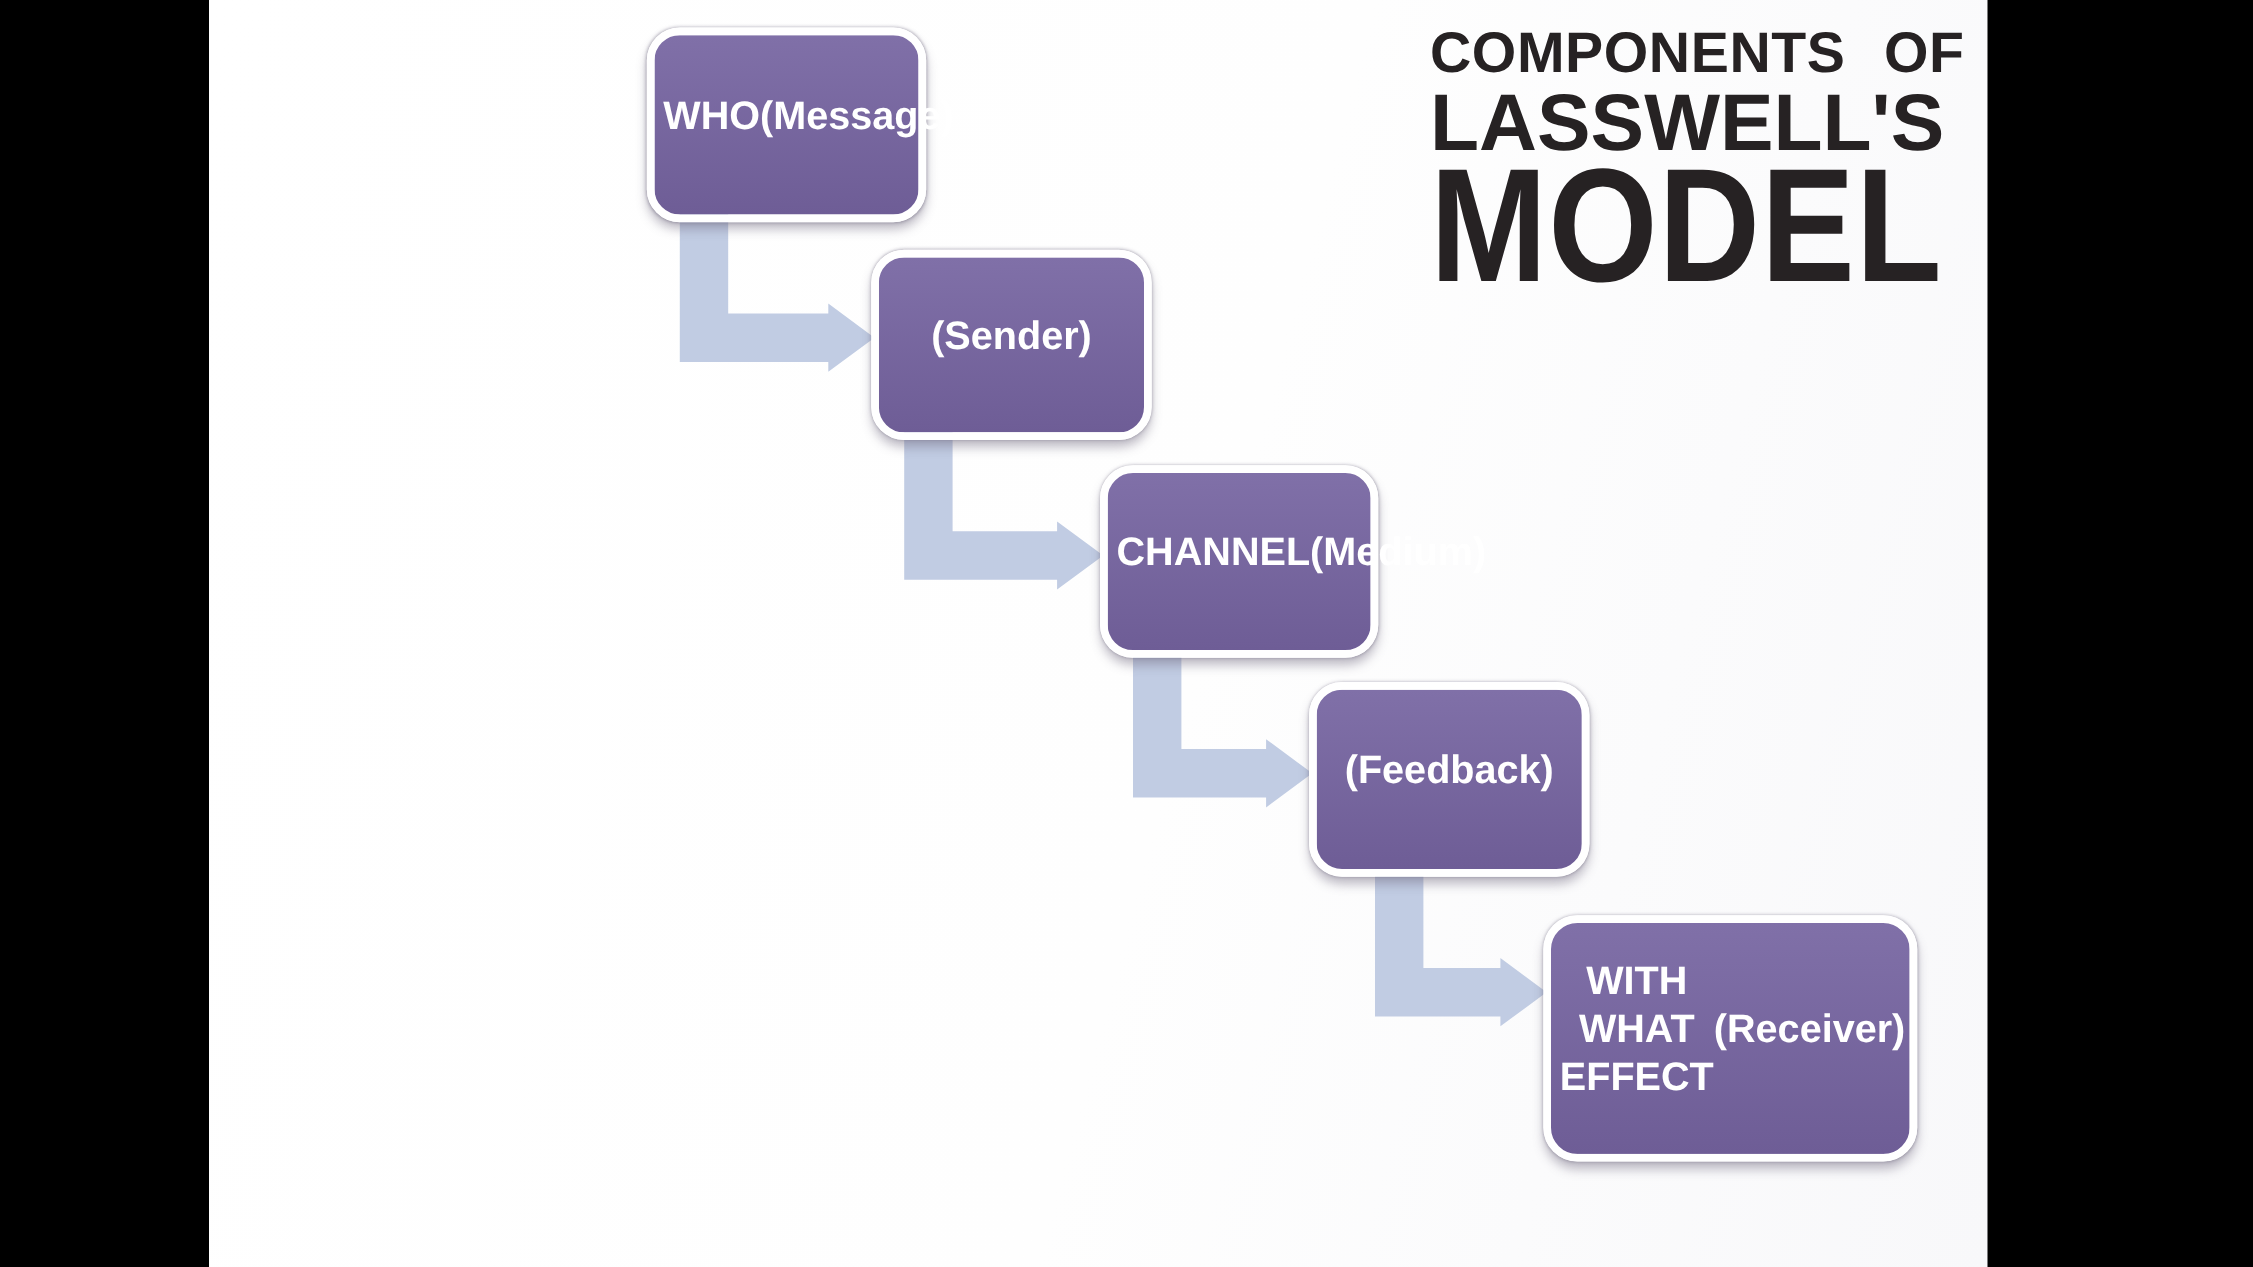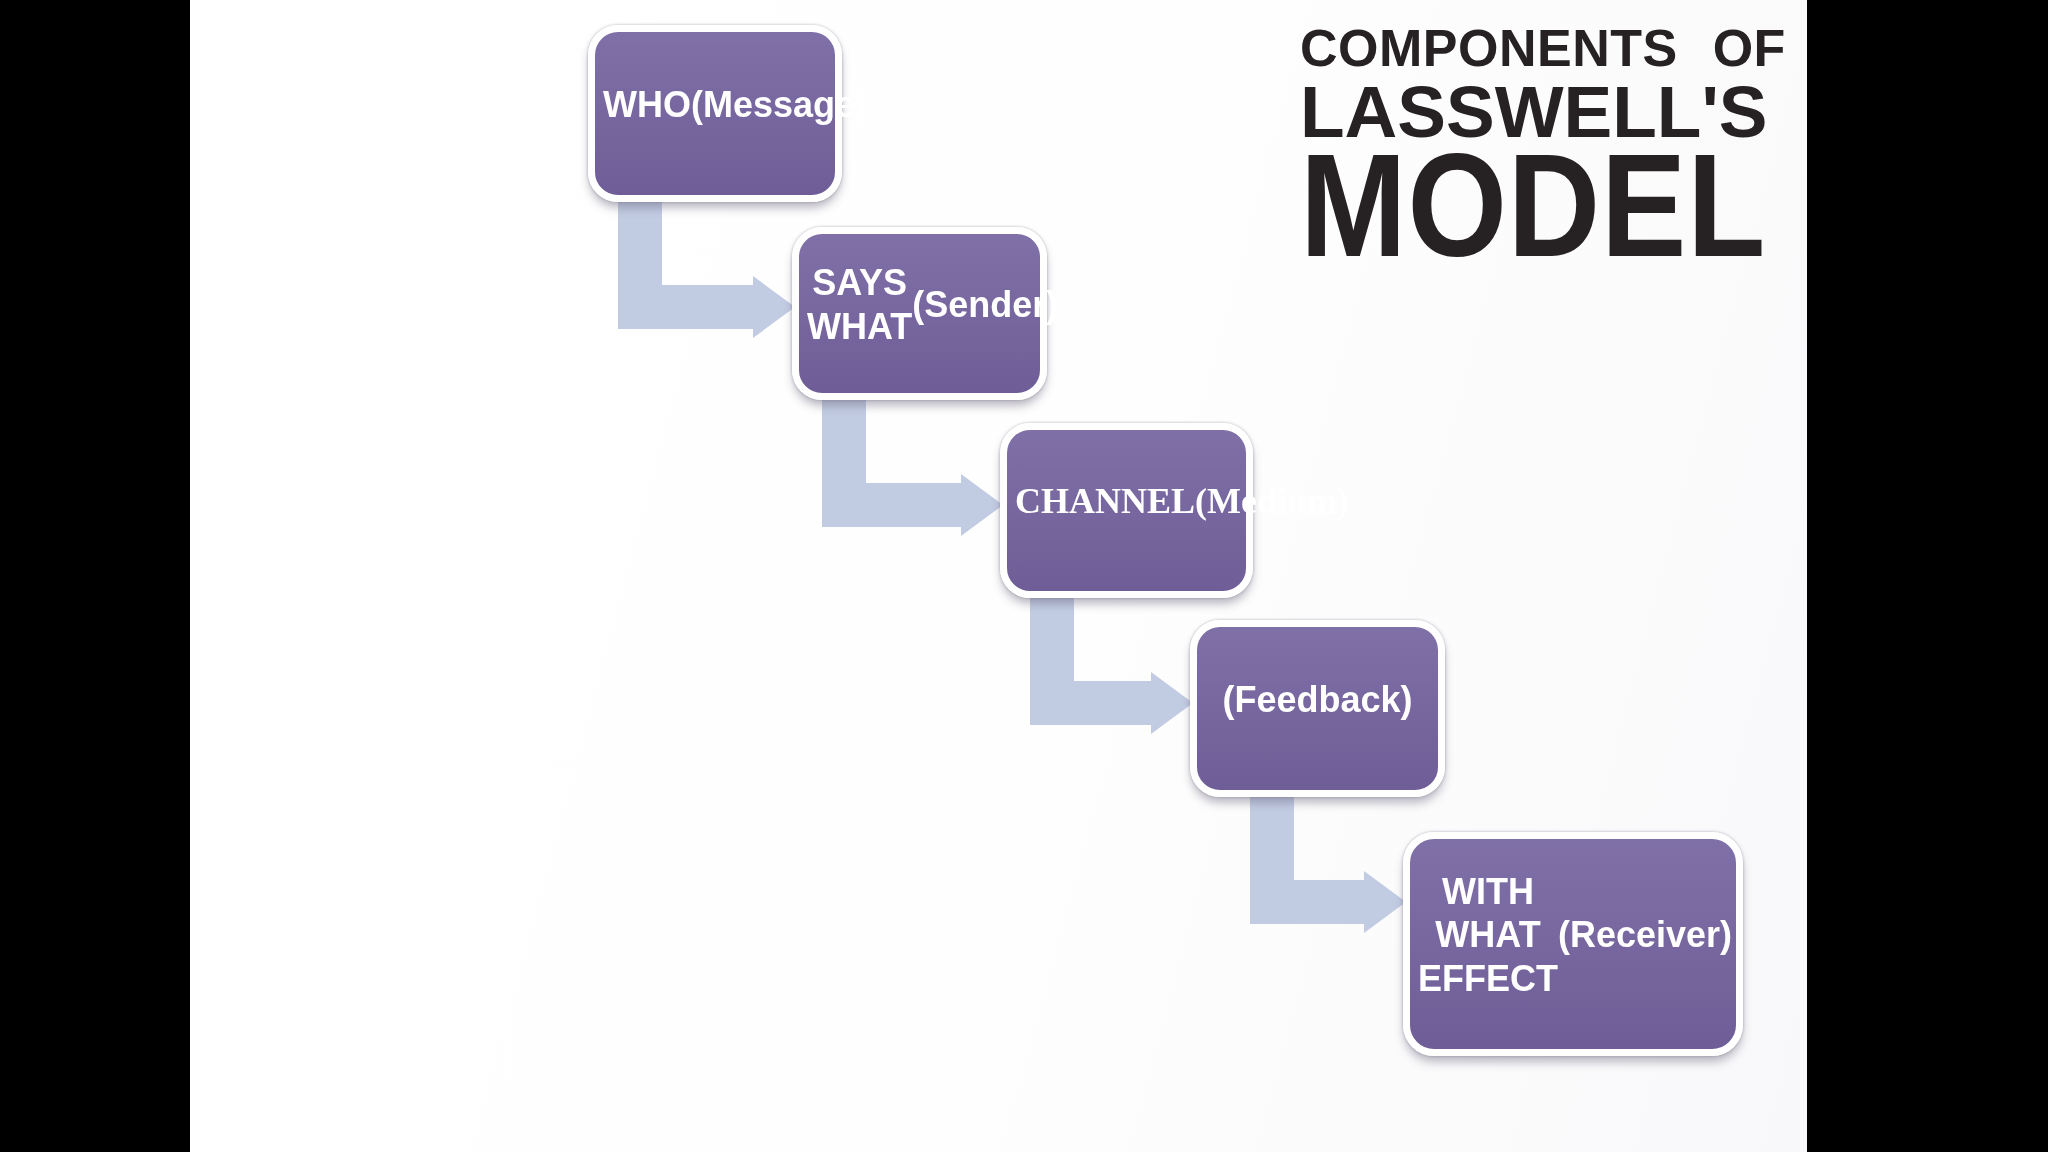--- a/index.html
+++ b/index.html
@@ -48,24 +48,23 @@
         <polygon points="840,590 884,590 884,681 961,681 961,672 1003,703 961,734 961,725 840,725" fill="#c1cce3"></polygon>
         <polygon points="1060,789 1104,789 1104,880 1174,880 1174,871 1216,902 1174,933 1174,924 1060,924" fill="#c1cce3"></polygon>
       </svg>
 
     <div id="nodes">
         <div class="node" style="left: 398px; top: 25px; width: 254px; height: 177px;">
           <div class="node-title">WHO</div>
           <div class="node-subtitle">(Message)</div>
         </div>
         <div class="node" style="left: 602px; top: 227px; width: 255px; height: 173px;">
-          <div class="node-title">SAYS WHAT</div>
           <div class="node-subtitle">(Sender)</div>
         </div>
-        <div class="node" style="left: 810px; top: 423px; width: 253px; height: 175px; font-family: Liberation Serif, serif;">
+        <div class="node" style="left: 810px; top: 423px; width: 253px; height: 175px;">
           <div class="node-title">CHANNEL</div>
           <div class="node-subtitle">(Medium)</div>
         </div>
         <div class="node" style="left: 1000px; top: 620px; width: 255px; height: 177px;">
           <div class="node-subtitle">(Feedback)</div>
         </div>
         <div class="node" style="left: 1213px; top: 832px; width: 340px; height: 224px; border-radius: 31px;">
           <div class="node-title">WITH WHAT EFFECT</div>
           <div class="node-subtitle">(Receiver)</div>
         </div>

